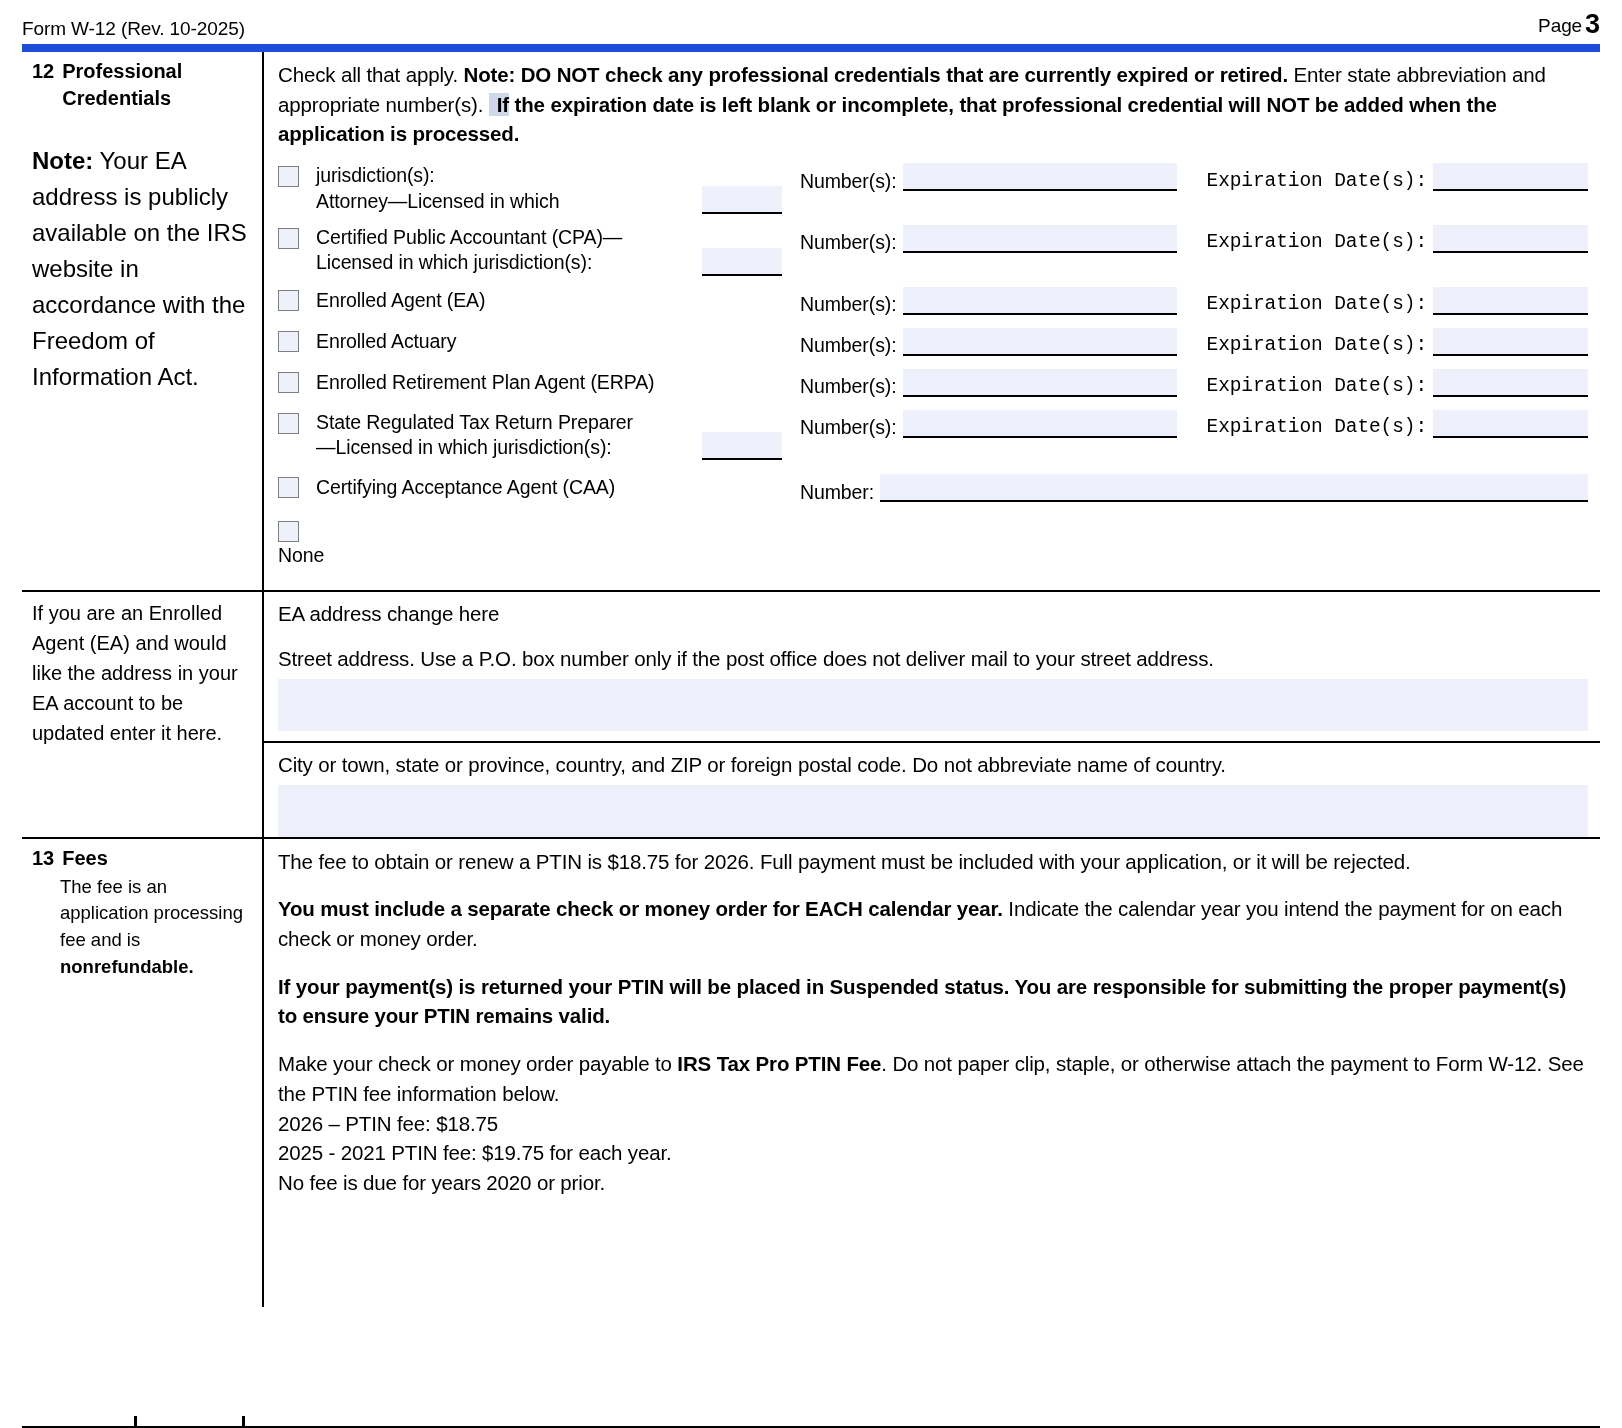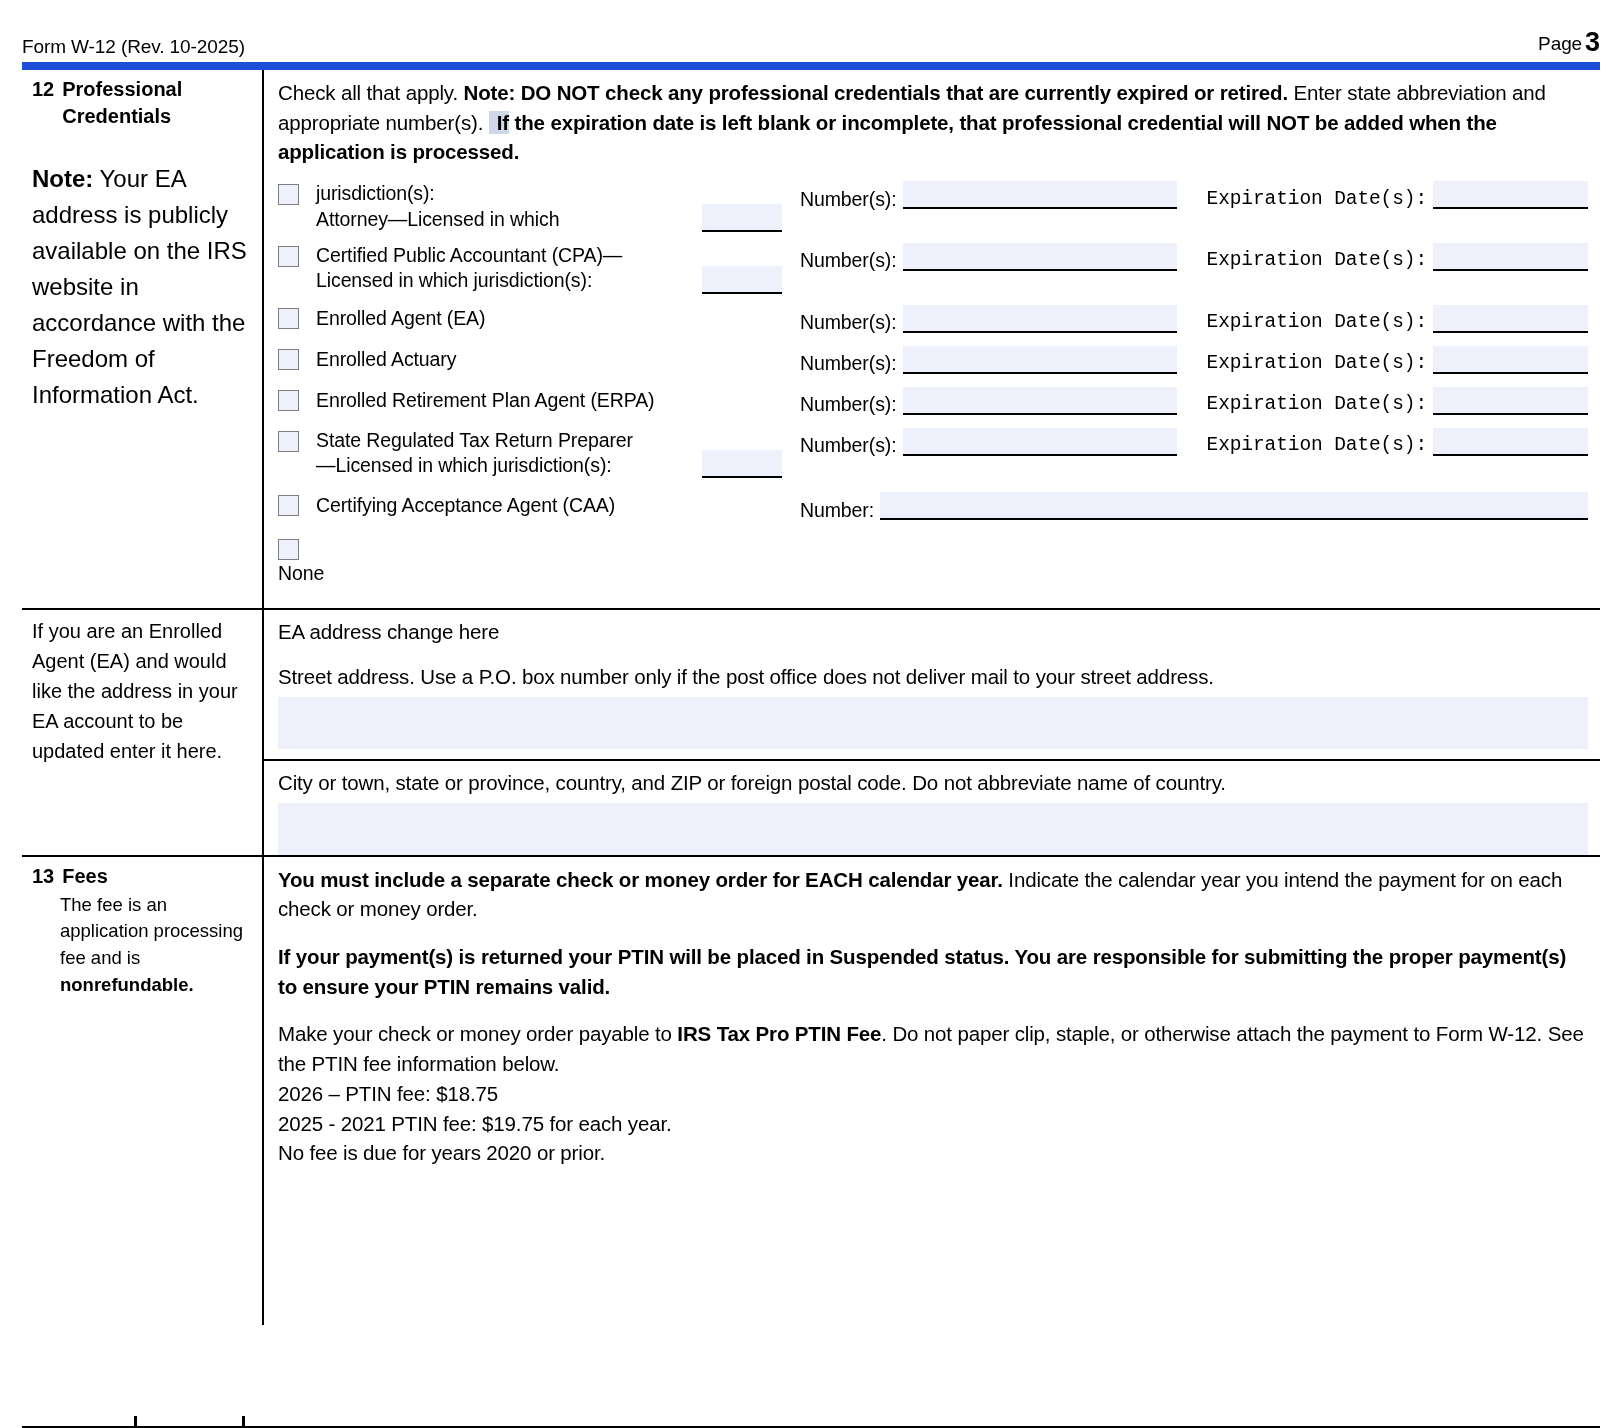--- a/index.html
+++ b/index.html
@@ -18,21 +18,21 @@
     width: 1622px; height: 1428px;
     padding: 0 22px;
     position: relative;
   }
 
   
   .form-header {
     display: flex;
     align-items: flex-end;
     justify-content: space-between;
-    height: 62px;
+    height: 44px;
     padding-bottom: 4px;
   }
   .form-id { font-size: 19px; letter-spacing: -0.1px; }
   .page-num { font-size: 19px; letter-spacing: -0.1px; }
   .page-num .num { font-size: 27px; font-weight: bold; vertical-align: -1px; margin-left: 3px;}
 
   
   .sheet { border-top: 8px solid #1d4ed8; }
   .row { display: flex; }
   .row.border-top { border-top: 2.5px solid #000; }
@@ -408,20 +408,23 @@
         <div class="item-head">
           <span class="n">13</span>
           <span class="t">Fees</span>
         </div>
         <div class="lsmall" style="padding-left:28px;">
           <span>The fee is an application processing fee and is </span><b>nonrefundable.</b>
         </div>
       </div>
       <div class="rcol">
 
+        <div class="fee-p">
+          <span>The fee to obtain or renew a PTIN is $18.75 for 2026. Full payment must be included with your application, or it will be rejected.</span>
+        </div>
 
         <div class="fee-p">
           <b>You must include a separate check or money order for EACH calendar year.</b><span> Indicate the calendar year you intend the payment for on each check or money order.</span>
         </div>
 
         <div class="fee-p">
           <b>If your payment(s) is returned your PTIN will be placed in Suspended status. You are responsible for submitting the proper payment(s) to ensure your PTIN remains valid.</b>
         </div>
 
         <div class="fee-p" style="margin-bottom:0;">

